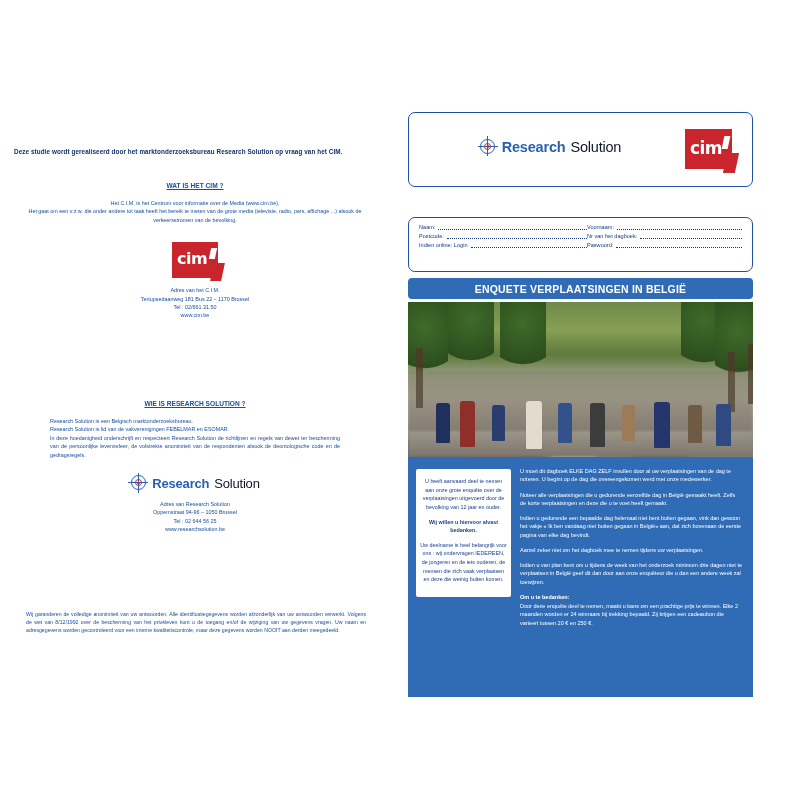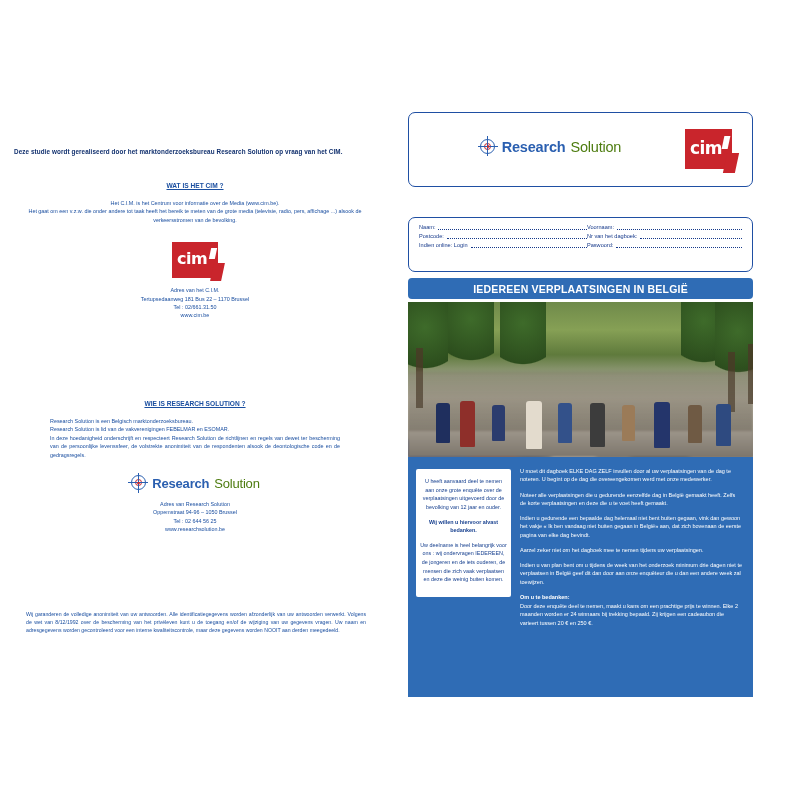--- a/index.html
+++ b/index.html
@@ -79,21 +79,21 @@
   .rs-target .dot {
     position: absolute; left: 7px; top: 7px; width: 2.5px; height: 2.5px;
     background: #c9252c; border-radius: 50%;
   }
   .rs-target .cross-h, .rs-target .cross-v {
     position: absolute; background: #2a5fb0;
   }
   .rs-target .cross-h { left: -2px; top: 7.6px; width: 20px; height: 1px; }
   .rs-target .cross-v { top: -2px; left: 7.6px; height: 20px; width: 1px; }
   .rs-word-b { font-size: 14.5px; font-weight: bold; color: #2a5fb0; letter-spacing: -0.2px;}
-  .rs-word-l { font-size: 14.5px; font-weight: normal; color: #4d7c0f; letter-spacing: -0.2px;}
+  .rs-word-l { font-size: 14.5px; font-weight: normal; color: #0f172a; letter-spacing: -0.2px;}
   .rs-logo.small .rs-word-b, .rs-logo.small .rs-word-l { font-size: 13px; }
 
   
   .right-page {
     position: absolute;
     left: 395px; top: 105px;
     width: 395px; height: 595px;
     background: #ffffff;
   }
   
@@ -318,21 +318,21 @@
         <span class="lbl">Indien online: Login</span>
         <span class="dots"></span>
       </div>
       <div class="form-cell c2">
         <span class="lbl">Paswoord:</span>
         <span class="dots"></span>
       </div>
     </div>
   </div>
 
-  <div class="title-bar">IEDEREEN VERPLAATSINGEN IN BELGIË</div>
+  <div class="title-bar">ENQUETE VERPLAATSINGEN IN BELGIË</div>
 
   <div class="photo">
     <div class="sky"></div>
     <div class="tree" style="left:-6px;"></div>
     <div class="tree" style="left:40px; top:-18px;"></div>
     <div class="tree" style="left:92px; top:-14px;"></div>
     <div class="tree" style="right:26px; top:-16px;"></div>
     <div class="tree" style="right:-8px; top:-6px;"></div>
     <div class="trunk" style="left:8px; top:46px;"></div>
     <div class="trunk" style="right:18px; top:50px;"></div>

